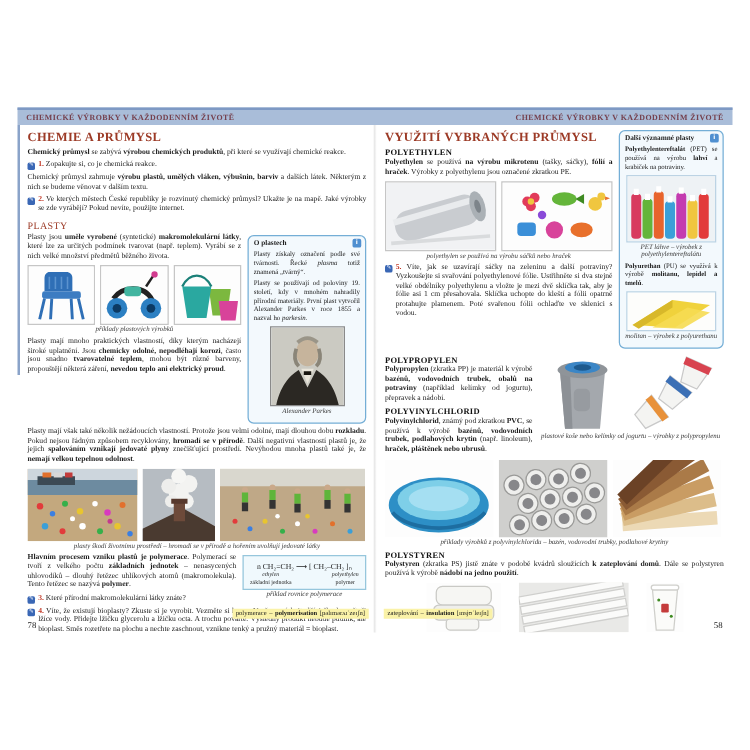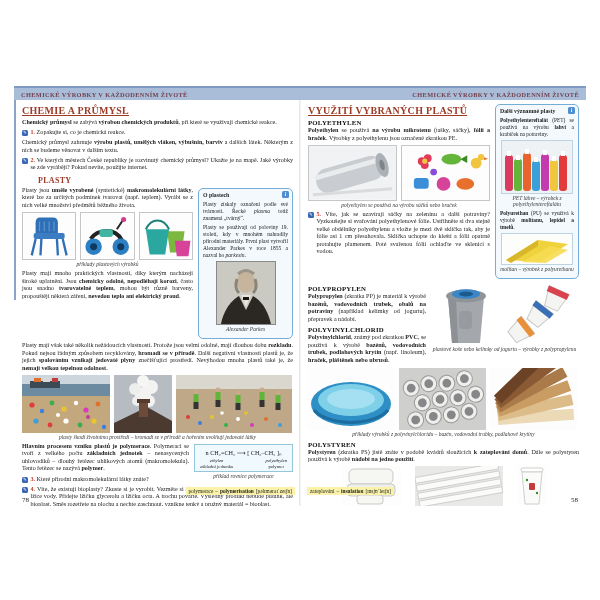--- a/index.html
+++ b/index.html
@@ -5,22 +5,22 @@
   html,body{margin:0;padding:0;background:#fff;}
   .canvas{position:relative;width:600px;height:600px;background:#fff;font-family:"Liberation Serif",serif;color:#1c1c1c;overflow:hidden;}
   .spread{position:absolute;left:14px;top:86px;width:572px;height:420px;background:#fff;}
   .band{position:absolute;left:0;top:0;width:572px;height:14px;background:#a9bdd9;border-top:2px solid #7e99c4;box-sizing:border-box;}
   .band-title{position:absolute;top:1px;font-size:6.3px;font-weight:bold;color:#75414e;letter-spacing:.4px;line-height:11px;white-space:nowrap;}
   .band-title.l{left:7px;} .band-title.r{right:7px;}
   .rule-l{position:absolute;left:0;top:14px;width:2px;height:200px;background:#8aa3c9;}
   .gutter{position:absolute;left:285px;top:14px;width:2px;height:406px;background:linear-gradient(to right,#e3e3e3,#f8f8f8);}
   .page{position:absolute;top:14px;width:286px;height:406px;box-sizing:border-box;padding:3px 7px 16px 8px;overflow:hidden;}
   .page-l{left:0;} .page-r{left:286px;}
-  .h1{font-size:10px;font-weight:bold;color:#9c3a26;margin:2px 0 3px;letter-spacing:.3px;text-decoration:underline;}
-  .h2{font-size:8px;font-weight:bold;color:#9c3a26;margin:4px 16px 2px;letter-spacing:.3px;}
+  .h1{font-size:10px;font-weight:bold;color:#9c3a26;margin:2px 0 3px;letter-spacing:.3px;}
+  .h2{font-size:8px;font-weight:normal;color:#9c3a26;margin:4px 0 2px;letter-spacing:.3px;}
   .h3{font-size:6.8px;font-weight:bold;color:#111;margin:3px 0 1px;letter-spacing:.2px;}
   .body{font-size:6.1px;line-height:1.24;margin:0 0 2.5px;text-align:justify;}
   .task{display:flex;gap:2.5px;margin:0 0 2.5px;}
   .tico{flex:0 0 6px;width:6px;height:6px;background:#3a67b5;border-radius:1.5px;color:#fff;font-size:4.5px;line-height:6px;text-align:center;margin-top:1px;font-family:"DejaVu Sans",sans-serif;}
   .ttext{font-size:6.1px;line-height:1.24;text-align:justify;}
   .tnum{color:#c23a28;font-weight:bold;}
   .caption{font-size:5.5px;font-style:italic;text-align:center;color:#3a3a3a;margin:1px 0 2.5px;line-height:1.2;}
   .row{display:flex;gap:4px;margin:1px 0 0;align-items:flex-end;}
   .row.center{justify-content:center;align-items:center;}
   .fr{border:1px solid #c6c6c6;background:#fff;display:block;}
@@ -263,21 +263,21 @@
         <p><b>Polyurethan</b><span> (PU) se využívá k výrobě </span><b>molitanu, lepidel a tmelů</b><span>.</span></p>
         <svg class="side-img" width="70" height="30" viewBox="0 0 70 30">
           <rect width="70" height="30" fill="#fdfdfb"></rect>
           <path d="M4 26 L36 6 L66 10 L38 28 Z" fill="#f0d23c"></path>
           <path d="M4 26 L36 6 L36 12 L9 29 Z" fill="#d8b82a"></path>
           <path d="M20 28 L48 12 L66 16 L44 29 Z" fill="#f6dc52" opacity=".9"></path>
         </svg>
         <div class="caption">molitan – výrobek z polyurethanu</div>
       </div>
 
-      <div class="h1">VYUŽITÍ VYBRANÝCH PLASTŮ</div>
+      <div class="h1">VYUŽITÍ VYBRANÝCH PRŮMYSL</div>
       <div class="h3">POLYETHYLEN</div>
       <p class="body"><b>Polyethylen</b><span> se používá </span><b>na výrobu mikrotenu</b><span> (tašky, sáčky), </span><b>fólií a hraček</b><span>. Výrobky z polyethylenu jsou označené zkratkou PE.</span></p>
 
       <div class="row">
         <svg class="fr" width="88" height="54" viewBox="0 0 88 54">
           <rect width="88" height="54" fill="#f1f2f4"></rect>
           <g transform="rotate(-16 44 27)">
             <rect x="6" y="15" width="70" height="25" rx="12" fill="#c9ccd0"></rect>
             <rect x="6" y="19" width="70" height="5" fill="#e9ebed"></rect>
             <ellipse cx="75" cy="27.5" rx="6" ry="12.5" fill="#aab0b5"></ellipse>

